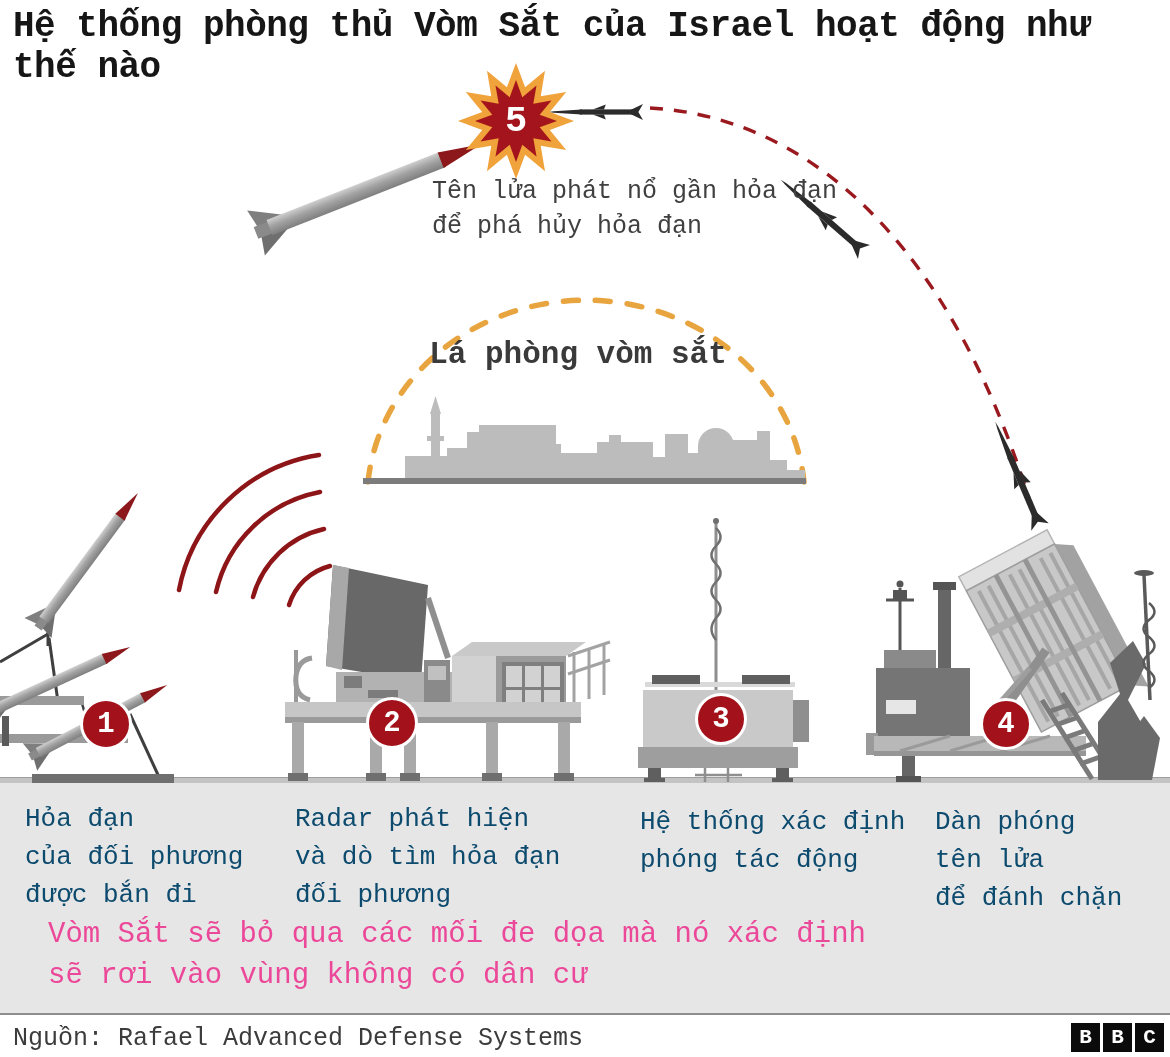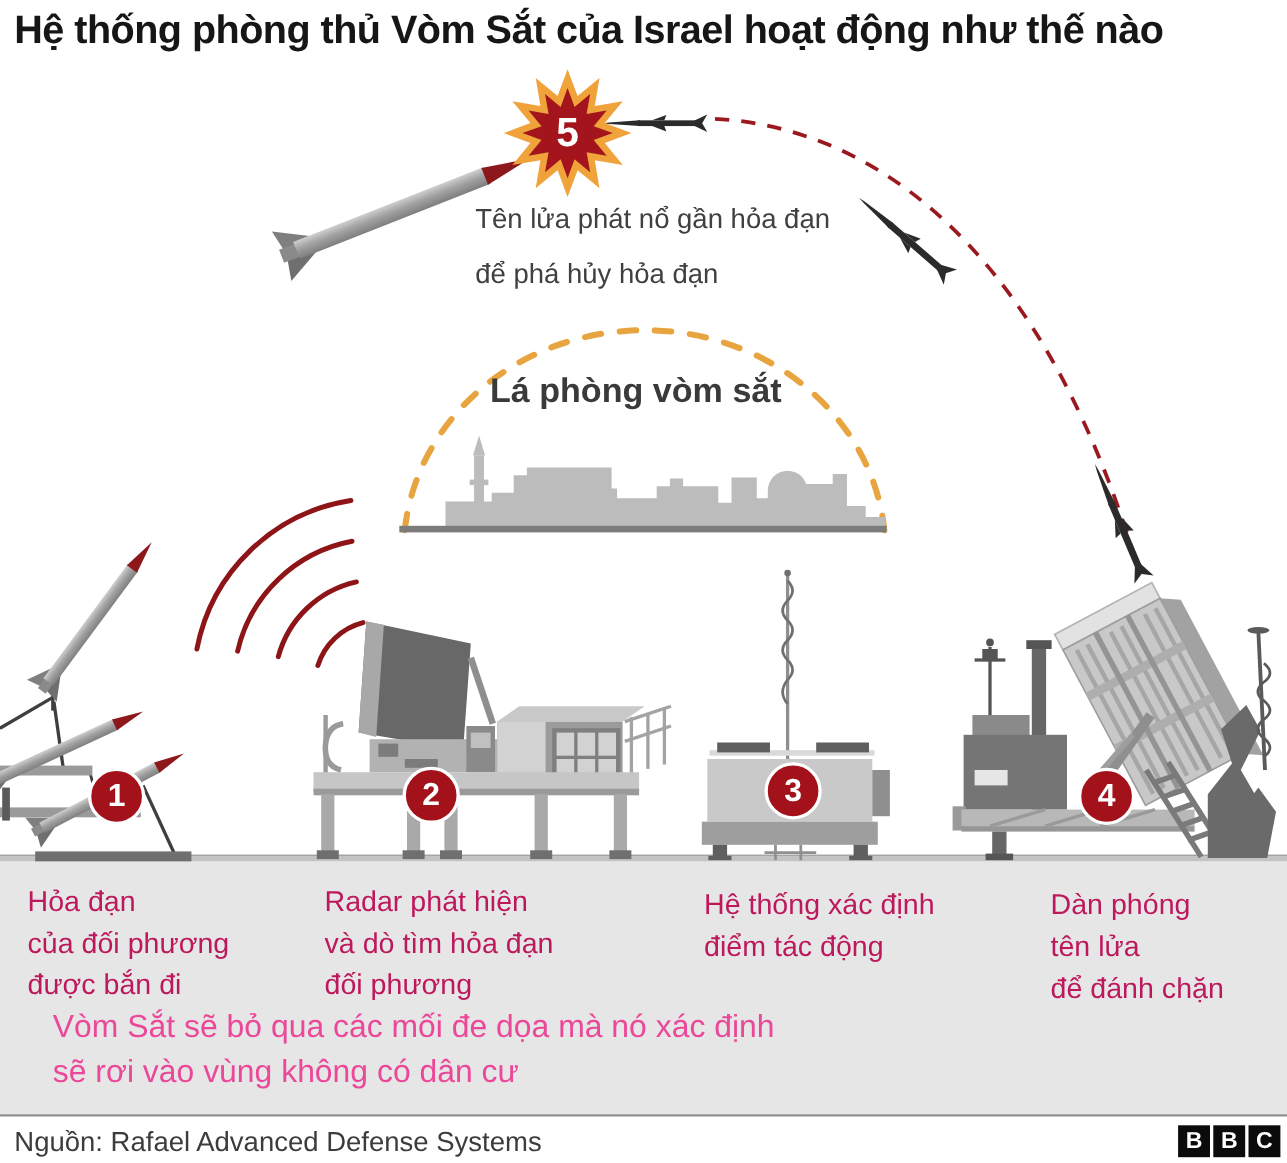--- a/index.html
+++ b/index.html
@@ -1,25 +1,25 @@
 <!DOCTYPE html>
 <html><head>
 <meta charset="utf-8">
 <style>
   html,body{margin:0;padding:0;background:#fff;}
   #stage{position:relative;width:1170px;height:1054px;background:#ffffff;overflow:hidden;
-         font-family:Liberation Sans, sans-serif;}
+         font-family:Liberation Mono, monospace;}
   .abs{position:absolute;}
   #title{left:13px;top:6px;width:1145px;font-size:36px;font-weight:bold;color:#161616;letter-spacing:-0.5px;}
   #ground-line{left:0;top:777px;width:1170px;height:5px;background:#c3c3c3;border-top:1px solid #9d9d9d;}
   #gray-band{left:0;top:783px;width:1170px;height:230px;background:#e6e6e6;}
   #footer-divider{left:0;top:1013px;width:1170px;height:2px;background:#8e8e8e;}
   #scene{left:0;top:0;width:1170px;height:1057px;}
-  .caption{font-size:26px;line-height:38px;color:#be185d;white-space:pre-line;}
-  #step5-label{left:432px;top:174px;font-size:25px;line-height:50px;color:#404040;white-space:pre-line;}
+  .caption{font-size:26px;line-height:38px;color:#0c4a6e;white-space:pre-line;}
+  #step5-label{left:432px;top:174px;font-size:25px;line-height:35px;color:#404040;white-space:pre-line;}
   #dome-label{left:578px;top:337px;transform:translateX(-50%);font-size:31px;font-weight:bold;color:#3a3a3a;white-space:nowrap;}
   .badge{width:52px;height:52px;box-sizing:border-box;border:3px solid #ffffff;border-radius:50%;
          background:#a3121b;color:#ffffff;font-size:29px;font-weight:bold;display:flex;
          align-items:center;justify-content:center;}
   #badge-5{left:488px;top:95px;width:56px;height:52px;display:flex;align-items:center;justify-content:center;
            color:#ffffff;font-size:37px;font-weight:bold;}
   #note{left:48px;top:914px;font-size:29px;line-height:41px;color:#ec4899;white-space:pre-line;}
   #source{left:13px;top:1024px;font-size:25px;color:#3c3c3c;text-align:right;}
   #bbc-logo{right:6px;top:1023px;display:flex;gap:3px;}
   .bbc-block{width:29px;height:29px;background:#0b0b0b;color:#ffffff;font-size:21px;font-weight:bold;
@@ -253,22 +253,22 @@
   <div class="abs badge" style="left:695px;top:693px;">3</div>
   <div class="abs badge" style="left:980px;top:698px;">4</div>
 
   <div class="abs caption" style="left:25px;top:800px;">Hỏa đạn
 của đối phương
 được bắn đi</div>
   <div class="abs caption" style="left:295px;top:800px;">Radar phát hiện
 và dò tìm hỏa đạn
 đối phương</div>
   <div class="abs caption" style="left:640px;top:803px;">Hệ thống xác định
-điểm tác động</div>
-  <div class="abs caption" style="left:935px;top:803px;margin-left:20px;">Dàn phóng
+phóng tác động</div>
+  <div class="abs caption" style="left:935px;top:803px;">Dàn phóng
 tên lửa
 để đánh chặn</div>
 
   <div class="abs" id="note">Vòm Sắt sẽ bỏ qua các mối đe dọa mà nó xác định
 sẽ rơi vào vùng không có dân cư</div>
 
   <div class="abs" id="source">Nguồn: Rafael Advanced Defense Systems</div>
   <div class="abs" id="bbc-logo">
     <span class="bbc-block">B</span>
     <span class="bbc-block">B</span>

